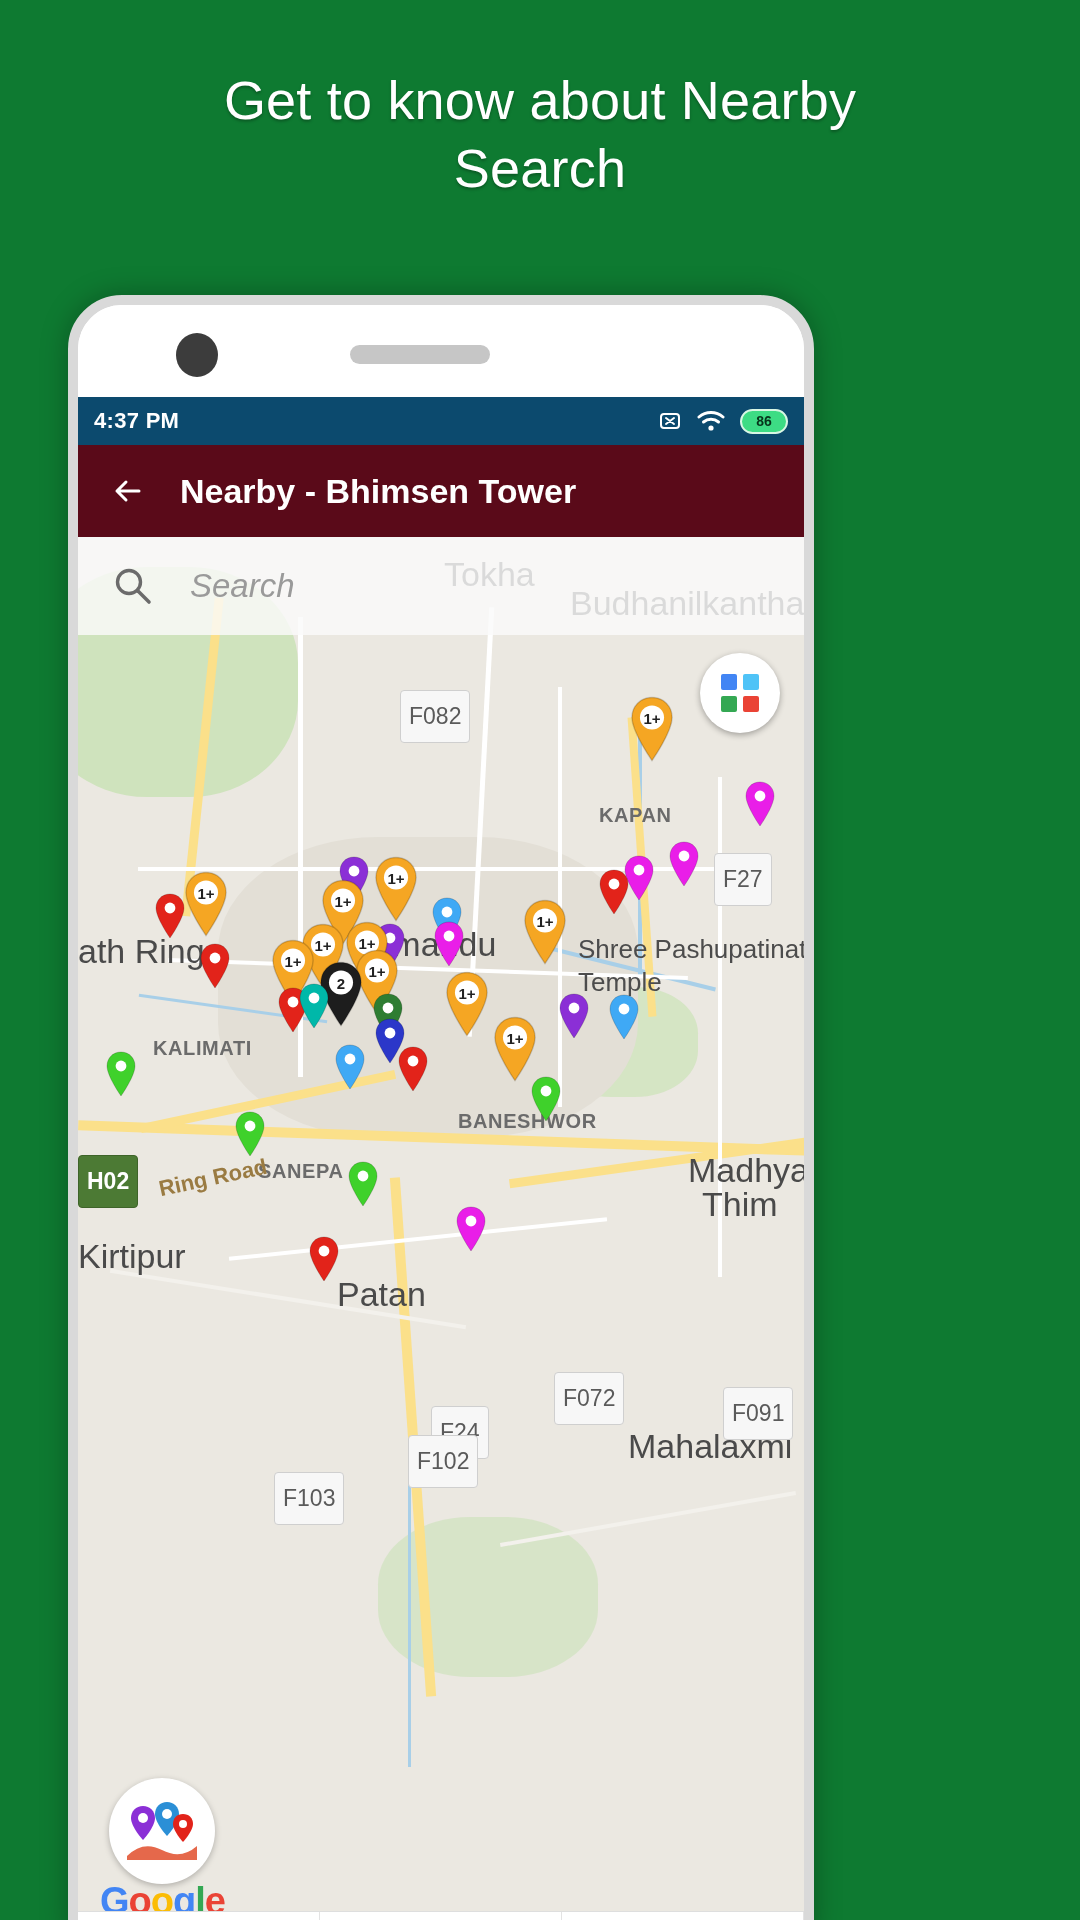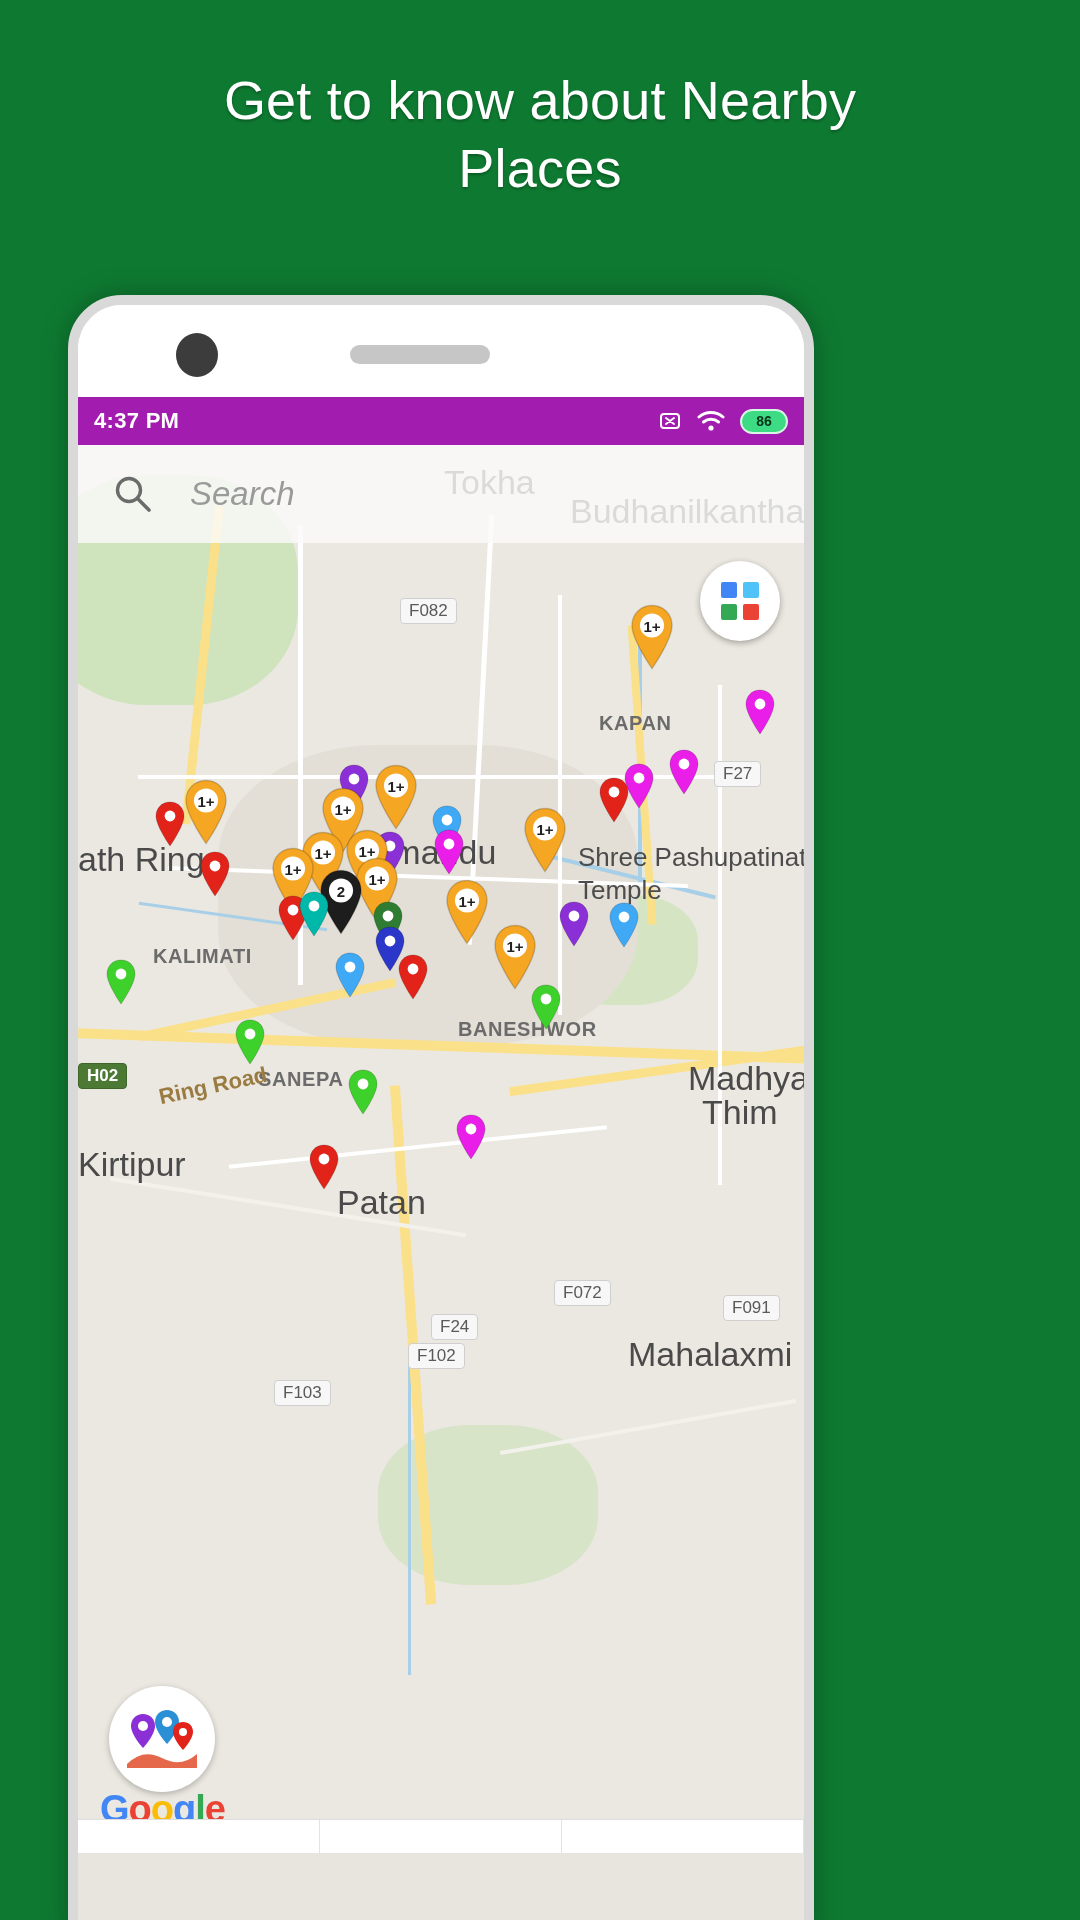--- a/index.html
+++ b/index.html
@@ -43,21 +43,21 @@
     background:#c6c6c6;
   }
   
   #screen{
     position:absolute; top:92px; left:0;
     width:726px; height:1548px;
     overflow:hidden; background:#e8e5de;
   }
   
   #status-bar{
-    position:relative; height:48px; background:#a21caf;
+    position:relative; height:48px; background:#0c4a6e;
     display:flex; align-items:center; padding:0 16px;
   }
   #status-time{ color:#fff; font-size:22px; font-weight:700; letter-spacing:.3px; }
   #status-icons{ margin-left:auto; display:flex; align-items:center; gap:15px;justify-content:flex-end; }
   .sb-ico{ display:block; }
   #battery-pill{
     display:flex; align-items:center; justify-content:center;
     width:48px; height:25px; border-radius:13px;
     background:#3ddc84; border:2px solid #d8f7e4;
     color:#06331a; font-size:14px; font-weight:700;
@@ -116,22 +116,22 @@
   
   .mlabel{
     position:absolute; color:#5d5d5d; font-size:25px;
     white-space:nowrap; pointer-events:none;
   }
   .mlabel.big{ font-size:34px; color:#4a4a4a; }
   .mlabel.caps{ font-size:20px; font-weight:700; color:#6b6b6b; letter-spacing:.6px; }
   .mlabel.poi{ font-size:26px; color:#4c4c4c; }
   .shield{
     position:absolute; background:#f7f7f7; border:1px solid #cfcfcf;
-    border-radius:4px; color:#5a5a5a; font-size:17px;
-    padding:2px 8px; white-space:nowrap;
+    border-radius:4px; color:#5a5a5a; font-size:23px;
+    padding:12px 8px; white-space:nowrap;
   }
   .shield.green{ background:#4c7a34; border-color:#3e6429; color:#fff; font-weight:700; }
   .road{ position:absolute; background:#ffffff; }
   .road.major{ background:#fbe08a; }
   .road.thin{ background:#f3f1ec; }
   .water{ position:absolute; background:#a8cfe8; }
   .green-area{ position:absolute; background:#cfe3bd; border-radius:42%; }
   .urban{ position:absolute; background:#e3dfd6; border-radius:38%; }
   .ringroad-text{
     position:absolute; color:#9a7b42; font-size:22px; font-weight:700;
@@ -142,21 +142,21 @@
   .pin.cluster{ width:52px; height:66px; }
   .pin .badge{
     position:absolute; left:50%; top:4px; transform:translateX(-50%);
     font-size:13px; font-weight:700; color:#222;
   }
 </style>
 </head>
 <body>
 
 <h1 id="promo-headline">Get to know about Nearby
-Places</h1>
+Search</h1>
 
 <div id="phone-frame">
 
   <div id="phone-bezel-top">
     <div id="front-camera"></div>
     <div id="earpiece"></div>
   </div>
 
   <div id="screen">
 
@@ -171,20 +171,28 @@
           <path d="M2 7 A18 18 0 0 1 26 7" fill="none" stroke="#fff" stroke-width="3" stroke-linecap="round"></path>
           <path d="M6.5 12 A12 12 0 0 1 21.5 12" fill="none" stroke="#fff" stroke-width="3" stroke-linecap="round"></path>
           <circle cx="14" cy="18" r="2.6" fill="#fff"></circle>
         </svg>
         <span id="battery-pill">
           <span>86</span>
         </span>
       </span>
     </div>
 
+    <div id="app-bar">
+      <span id="back-button">
+        <svg width="40" height="40" viewBox="0 0 40 40">
+          <path d="M32 20 H10 M19 11 L10 20 L19 29" fill="none" stroke="#fff" stroke-width="3" stroke-linecap="round" stroke-linejoin="round"></path>
+        </svg>
+      </span>
+      <span id="app-bar-title">Nearby - Bhimsen Tower</span>
+    </div>
 
     <div id="map-area">
 
       <div id="map-canvas">
         <div class="green-area" style="left:-40px;top:30px;width:260px;height:230px;"></div>
         <div class="green-area" style="left:470px;top:450px;width:150px;height:110px;opacity:.8;"></div>
         <div class="green-area" style="left:300px;top:980px;width:220px;height:160px;opacity:.7;"></div>
         <div class="urban" style="left:140px;top:300px;width:420px;height:300px;"></div>
 
         <div class="water" style="left:560px;top:180px;width:4px;height:260px;"></div>

